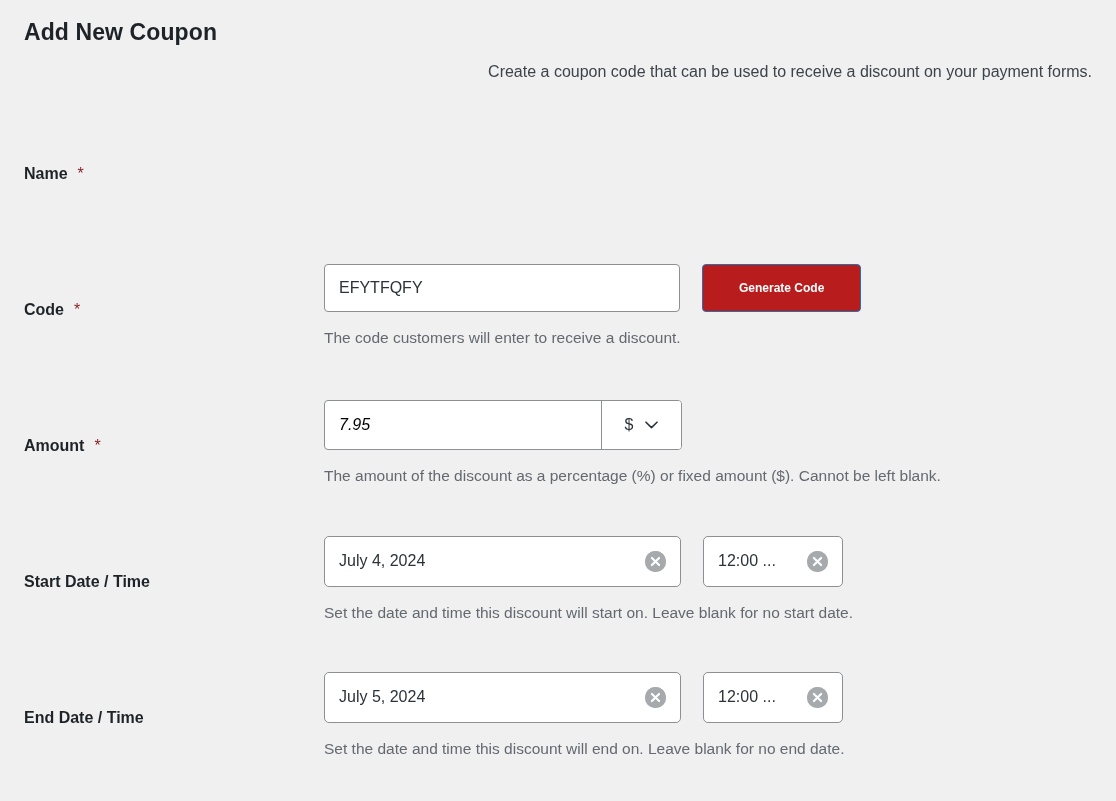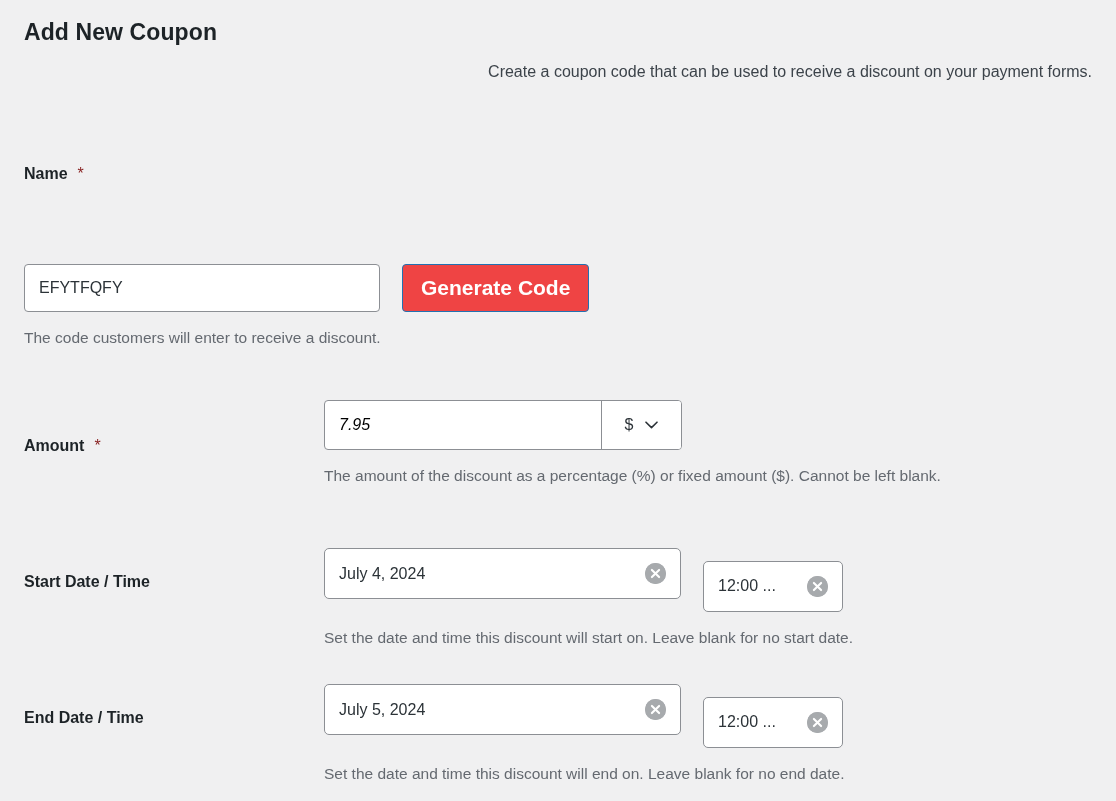--- a/index.html
+++ b/index.html
@@ -165,21 +165,21 @@
     height: 51px;
     border: 1px solid #8c8f94;
     border-radius: 5px;
     background: #ffffff;
     display: flex;
     align-items: center;
     padding: 0 14px;
     cursor: text;
   }
   .picker-date { width: 357px; }
-  .picker-time { width: 140px; margin-top: 25px; }
+  .picker-time { width: 140px; }
   .picker-value {
     flex: 1 1 auto;
     font-size: 16px;
     color: #2c3338;
     white-space: nowrap;
     overflow: hidden;
     text-overflow: clip;
   }
   .clear-btn {
     flex: 0 0 auto;
@@ -192,27 +192,27 @@
     justify-content: center;
     cursor: pointer;
     margin-left: 8px;
   }
   .clear-btn svg { display: block; }
 
   
   .btn-primary {
     box-sizing: border-box;
     height: 48px;
-    padding: 0 18px;
-    background: #ef4444;
+    padding: 0 36px;
+    background: #b91c1c;
     border: 1px solid #2271b1;
     border-radius: 4px;
     color: #ffffff;
     font-family: "Liberation Sans", "DejaVu Sans", sans-serif;
-    font-size: 21px;
+    font-size: 12px;
     font-weight: 600;
     cursor: pointer;
     line-height: 46px;
     white-space: nowrap;
   }
 </style>
 </head>
 <body>
 
 <div class="page">
@@ -224,20 +224,23 @@
 
   <div class="form">
 
     <div class="row row-name">
       <div class="row-label">
         <span>Name</span><span class="req">*</span>
       </div>
     </div>
 
     <div class="row row-code">
+      <div class="row-label">
+        <span>Code</span><span class="req">*</span>
+      </div>
       <div class="row-field">
         <div class="control-line">
           <input class="text-input input-code" type="text" value="EFYTFQFY" style="">
           <button class="btn-primary">Generate Code</button>
         </div>
         <div class="help">The code customers will enter to receive a discount.</div>
       </div>
     </div>
 
     <div class="row row-amount">

